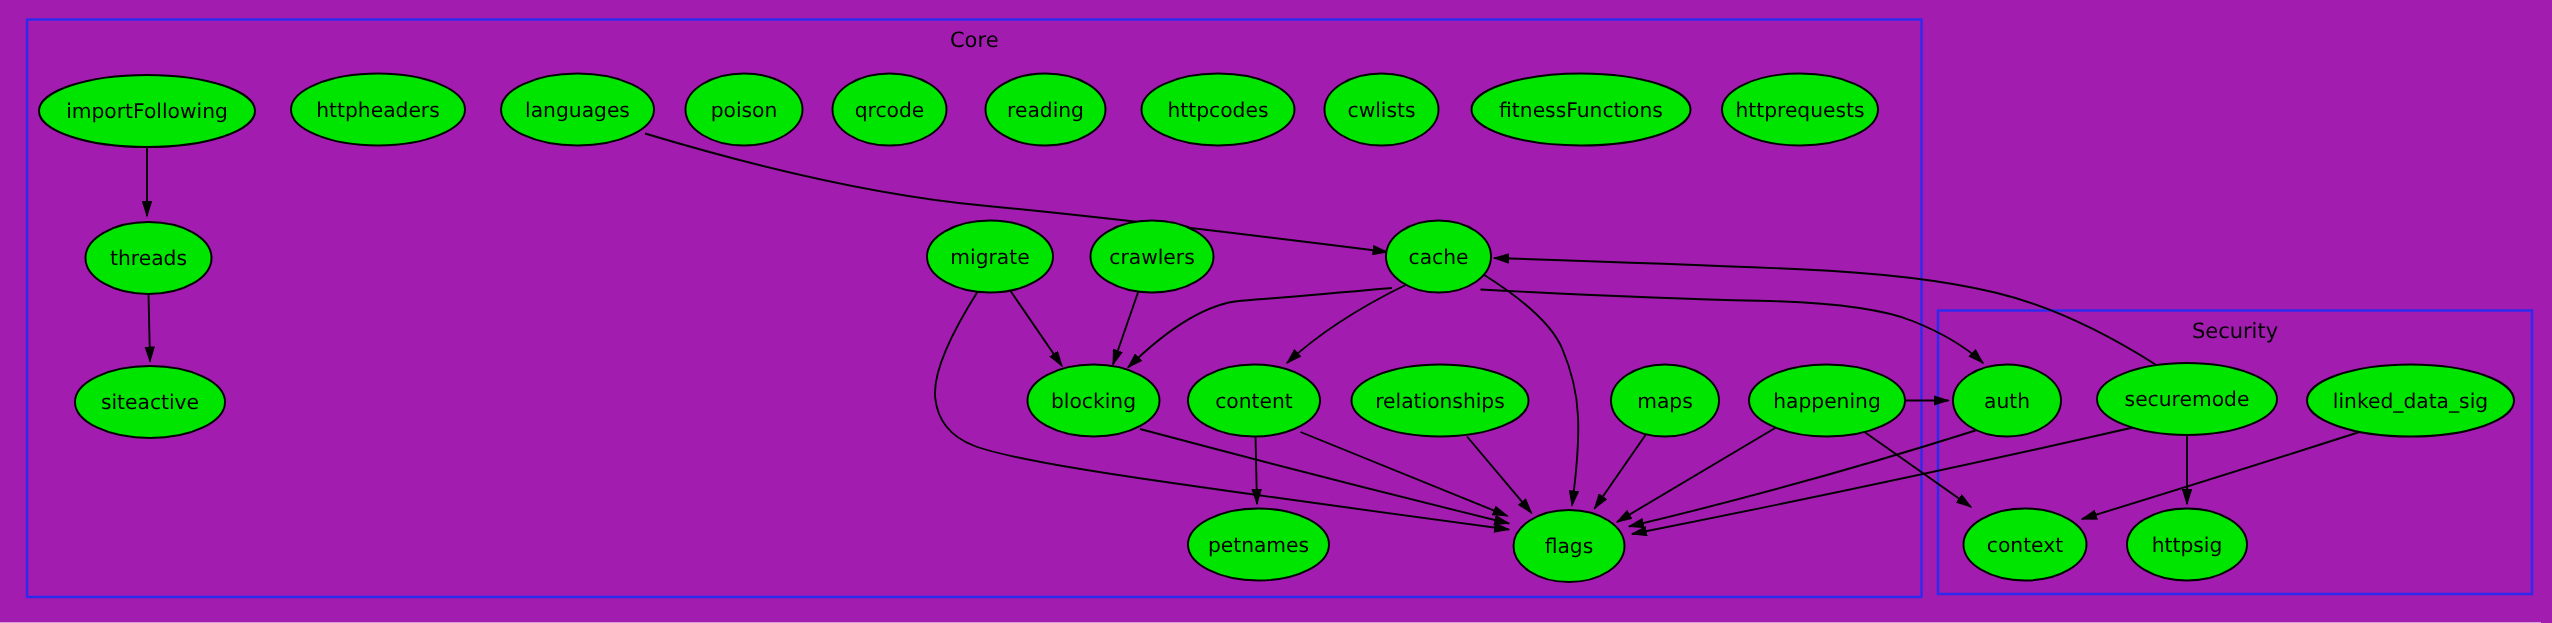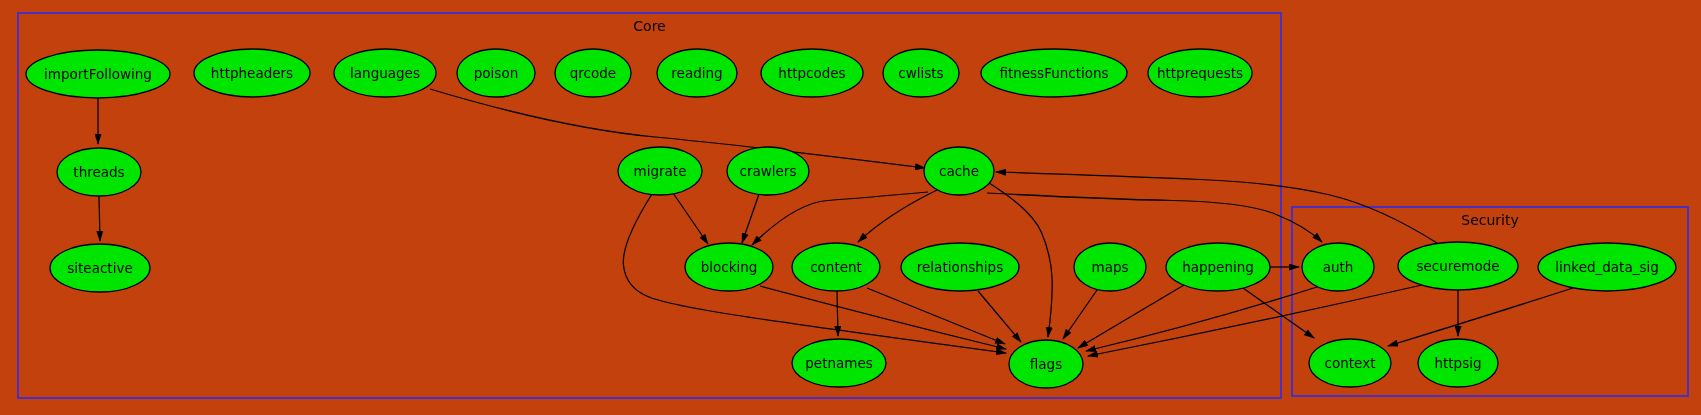--- a/index.html
+++ b/index.html
@@ -1,16 +1,16 @@
 <!DOCTYPE html>
 <html><head>
 <meta charset="utf-8">
 <style>
   html,body{margin:0;padding:0;background:#ffffff;}
-  .canvas{position:relative;width:1701px;height:415px;background:#c2410c;overflow:hidden;
+  .canvas{position:relative;width:1701px;height:415px;background:#a21caf;overflow:hidden;
           font-family:"DejaVu Sans","Liberation Sans",sans-serif;}
   svg text{font-family:"DejaVu Sans","Liberation Sans",sans-serif;}
   .node-label{font-size:13.5px;fill:#000;text-anchor:middle;dominant-baseline:middle;}
   .cluster-label{font-size:14px;fill:#000;text-anchor:middle;}
 </style>
 </head>
 <body>
 
 <div class="canvas">
   <svg id="graph-svg" width="1701" height="415" viewBox="0 0 1701 415">

